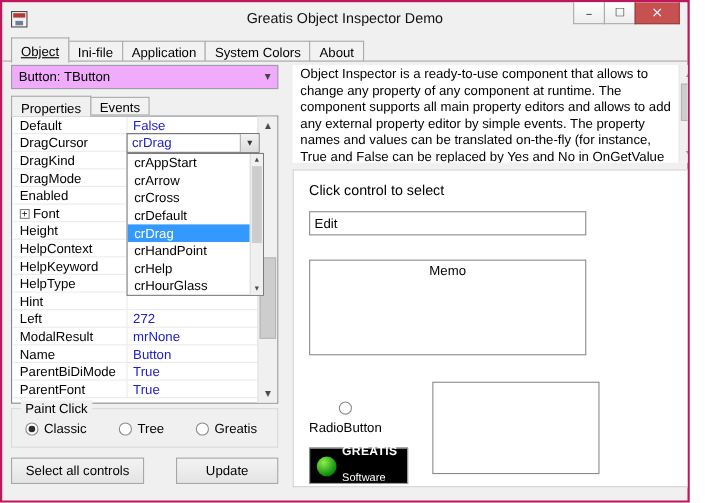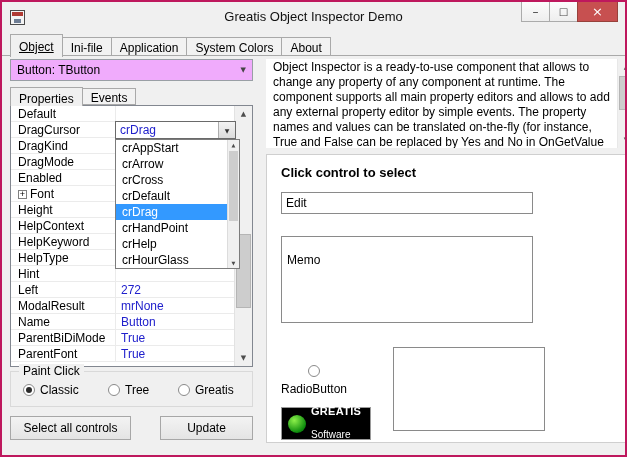--- a/index.html
+++ b/index.html
@@ -75,23 +75,23 @@
   .radio-circle{width:12px;height:12px;box-sizing:border-box;border:1px solid #8a8a8a;border-radius:50%;background:#fff;position:relative;flex:0 0 auto;}
   .radio-circle.checked::after{content:"";position:absolute;left:2px;top:2px;width:6px;height:6px;border-radius:50%;background:#2b2b2b;}
   
   .push-btn{position:absolute;height:24px;box-sizing:border-box;border:1px solid #a7a7a7;background:linear-gradient(#f3f3f3,#e4e4e4);text-align:center;line-height:22px;}
   .btn-selectall{left:8px;top:414px;width:121px;}
   .btn-update{left:158px;top:414px;width:93px;}
   
   .description{position:absolute;left:264px;top:57px;width:369px;height:89px;background:#fff;}
   .description-text{position:absolute;left:0;top:0;right:17px;bottom:0;padding:1px 3px 0 7px;line-height:15px;overflow:hidden;color:#000;}
   .demo-panel{position:absolute;left:264px;top:152px;width:369px;height:289px;box-sizing:border-box;background:#fff;border:1px solid #cfcfcf;}
-  .panel-title{position:absolute;left:14px;top:10px;font-weight:bold;font-size:13px;}
+  .panel-title{position:absolute;left:14px;top:10px;font-weight:normal;font-size:13px;}
   .edit-input{position:absolute;left:14px;top:37px;width:252px;height:22px;box-sizing:border-box;border:1px solid #8a8a8a;background:#fff;padding:0 4px;font-family:"Liberation Sans",sans-serif;font-size:12px;color:#000;}
-  .memo{position:absolute;left:14px;top:81px;width:252px;height:87px;box-sizing:border-box;border:1px solid #8a8a8a;background:#fff;padding:16px 5px;}
+  .memo{position:absolute;left:14px;top:81px;width:252px;height:87px;box-sizing:border-box;border:1px solid #8a8a8a;background:#fff;padding:2px 5px;text-align:center;}
   .radio-demo{position:absolute;left:14px;top:210px;display:flex;align-items:center;gap:5px;flex-direction:column;}
   .listbox{position:absolute;left:126px;top:192px;width:152px;height:84px;box-sizing:border-box;border:1px solid #8a8a8a;background:#fff;}
   .logo{position:absolute;left:14px;top:252px;width:90px;height:33px;box-sizing:border-box;background:#000;border:1px solid #9a9a9a;display:flex;align-items:center;padding:0 6px;gap:5px;}
   .logo-ball{width:18px;height:18px;border-radius:50%;background:radial-gradient(circle at 35% 30%,#8cf04a,#0d8c0d 70%,#064f06);flex:0 0 auto;}
   .logo-text{display:flex;flex-direction:column;line-height:1.05;}
   .logo-line1{color:#fff;font-weight:bold;font-size:11px;letter-spacing:.3px;}
   .logo-line2{color:#fff;font-size:10px;margin-top:12px;}
 </style>
 </head>
 <body>
@@ -135,20 +135,21 @@
 
       <div class="subtab">Events</div>
 
   </div>
 
   <div class="propgrid">
     <div class="prop-rows">
 
         <div class="prop-row">
           <div class="prop-name"><span>Default</span></div>
+          <div class="prop-value">False</div>
         </div>
 
         <div class="prop-row">
           <div class="prop-name"><span>DragCursor</span></div>
           <div class="prop-value"></div>
         </div>
 
         <div class="prop-row">
           <div class="prop-name"><span>DragKind</span></div>
           <div class="prop-value"></div>

